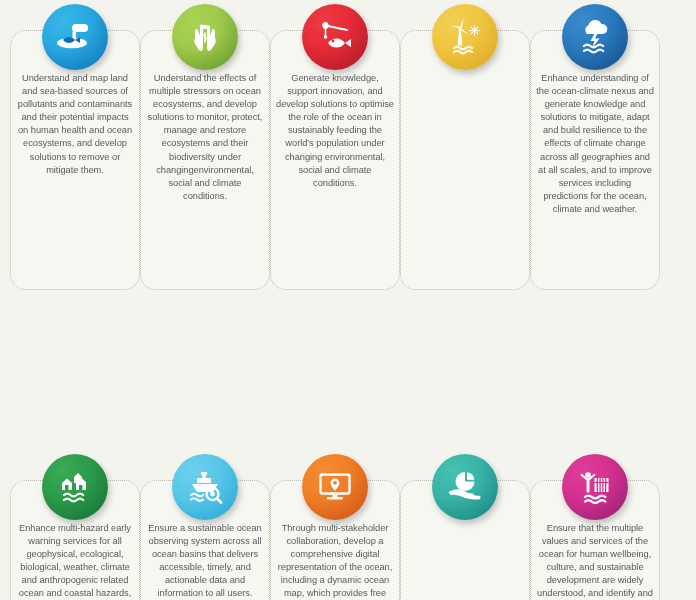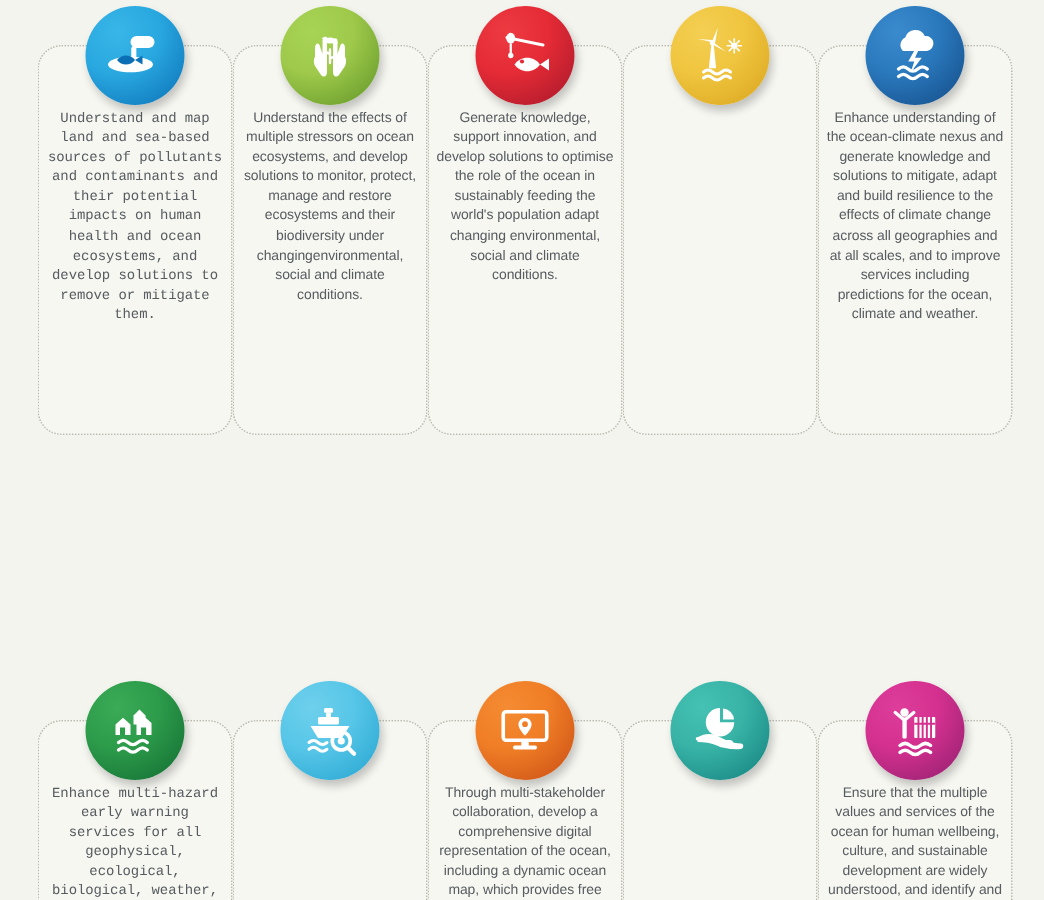--- a/index.html
+++ b/index.html
@@ -28,21 +28,21 @@
   }
   .row-top { top: 0; height: 300px; }
   .row-bottom { top: 300px; height: 300px; align-items: center; }
 
   .card {
     position: relative;
     width: 130px;
     margin-left: 0;
     box-sizing: border-box;
   }
-  .card:first-child { margin-left: 25px; font-family: Liberation Mono, monospace; }
+  .card:first-child { margin-left: 10px; }
 
   .card-box {
     position: absolute;
     left: 0;
     top: 30px;
     width: 130px;
     border: 1px dotted #b9b9ae;
     border-radius: 16px;
     background: #f7f7f2;
     box-sizing: border-box;
@@ -138,21 +138,21 @@
               <ellipse cx="11.5" cy="9.5" rx="3" ry="3.6"></ellipse>
               <path d="M11.5 13 v7" stroke="#ffffff" stroke-width="1.5"></path>
               <circle cx="11.5" cy="21" r="1.8"></circle>
               <path d="M14 27 c4-6 13-6 17 0 c-4 6 -13 6 -17 0 z"></path>
               <path d="M31 27 l6-4 v8 z"></path>
               <circle cx="19" cy="25" r="1.4" fill="#e52b36"></circle>
             </g>
           </svg>
         </div>
       </div>
-      <div class="card-text">Generate knowledge, support innovation, and develop solutions to optimise the role of the ocean in sustainably feeding the world's population adapt changing environmental, social and climate conditions.</div>
+      <div class="card-text">Generate knowledge, support innovation, and develop solutions to optimise the role of the ocean in sustainably feeding the world's population under changing environmental, social and climate conditions.</div>
     </div>
 
     <div class="card">
       <div class="card-box"></div>
       <div class="icon-wrap">
         <div class="icon-circle" style="background:radial-gradient(circle at 32% 26%, #f4cf53 0%, #f0c53f 42%, #d9a41e 100%);">
           <svg width="42" height="42" viewBox="0 0 42 42" aria-hidden="true">
             <g fill="#ffffff">
               <path d="M15.5 12 l-9 -2 l9 0.6 z"></path>
               <path d="M16 11 l3.5 -8.5 l-1.6 9 z"></path>
@@ -224,20 +224,21 @@
               <path d="M8 18 h26 l-5 8 h-16 z"></path>
               <path d="M7 29 q3-2.6 6 0 q3 2.6 6 0" stroke="#ffffff" stroke-width="2" fill="none" stroke-linecap="round"></path>
               <path d="M7 33.5 q3-2.6 6 0 q3 2.6 6 0" stroke="#ffffff" stroke-width="2" fill="none" stroke-linecap="round"></path>
               <circle cx="28.5" cy="28" r="6" fill="none" stroke="#ffffff" stroke-width="2.4"></circle>
               <path d="M33 32.5 l4 4" stroke="#ffffff" stroke-width="2.8" stroke-linecap="round"></path>
               <circle cx="28.5" cy="28" r="2.4"></circle>
             </g>
           </svg>
         </div>
       </div>
+      <div class="card-text">Ensure a sustainable ocean observing system across all ocean basins that delivers accessible, timely, and actionable data and information to all users.</div>
     </div>
 
     <div class="card">
       <div class="card-box"></div>
       <div class="icon-wrap">
         <div class="icon-circle" style="background:radial-gradient(circle at 32% 26%, #f48b32 0%, #f07e26 42%, #c84c14 100%);">
           <svg width="42" height="42" viewBox="0 0 42 42" aria-hidden="true">
             <g fill="none" stroke="#ffffff" stroke-width="2.4">
               <rect x="6.5" y="8.5" width="29" height="19" rx="2"></rect>
             </g>

